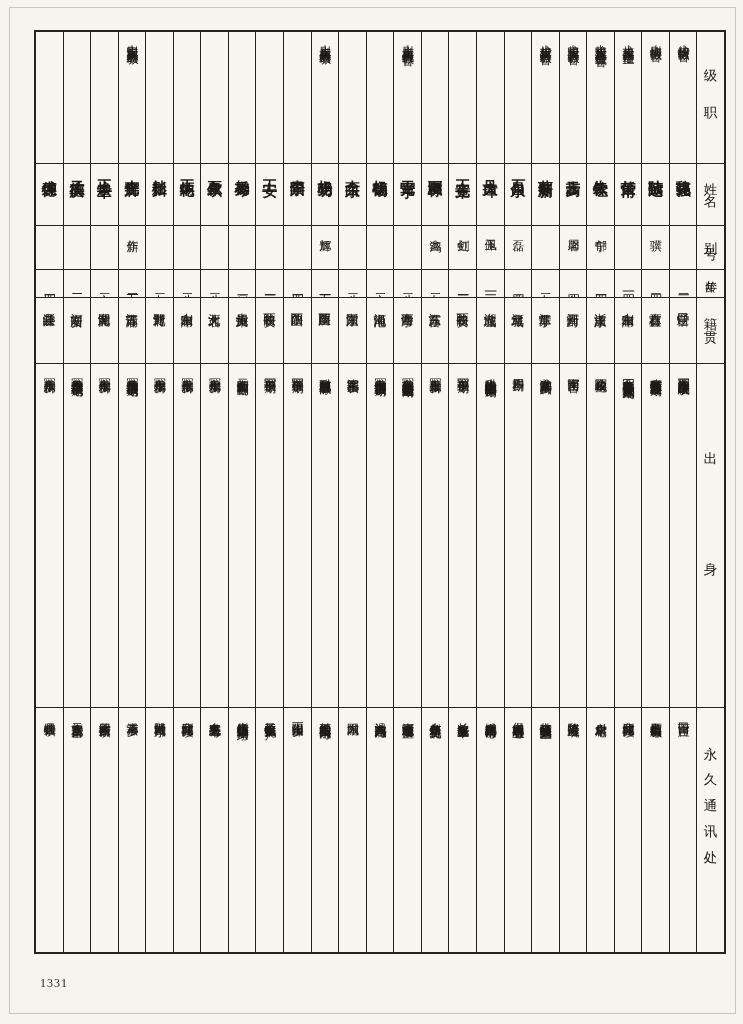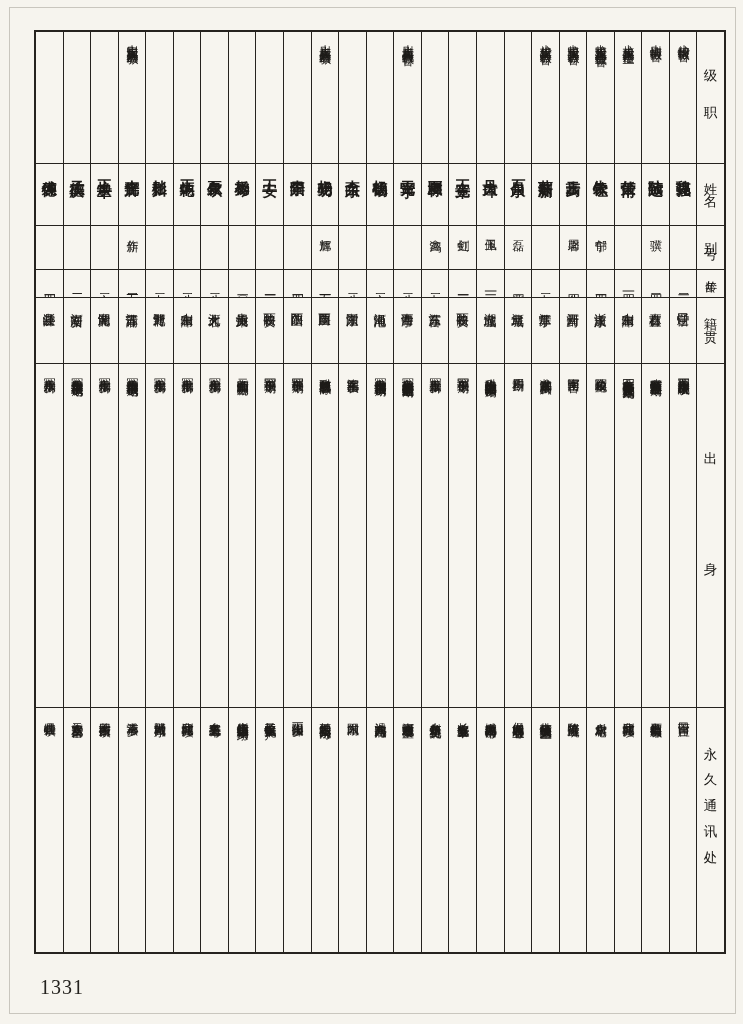--- a/index.html
+++ b/index.html
@@ -57,21 +57,21 @@
   .h-rank   .vtext{padding-top:26px;letter-spacing:2.8em;}
   .h-name   .vtext{padding-top:8px;letter-spacing:0.9em;}
   .h-alias  .vtext{padding-top:5px;letter-spacing:0.45em;}
   .h-age    .vtext{font-size:12px;padding-top:1px;letter-spacing:0;}
   .h-origin .vtext{padding-top:9px;letter-spacing:1.0em;}
   .h-background .vtext{padding-top:76px;letter-spacing:8.3em;}
   .h-address    .vtext{padding-top:28px;letter-spacing:1.9em;}
   .page-number{
     position:absolute;left:40px;top:976px;
     font-family:"Liberation Serif","DejaVu Serif",serif;
-    font-size:20px;color:#24221e;letter-spacing:1px;
+    font-size:12px;color:#24221e;letter-spacing:1px;
   }
 </style>
 </head>
 <body>
 
 <div class="page">
   <div class="page-edge"></div>
 
   <div class="roster" id="roster-table">
 

